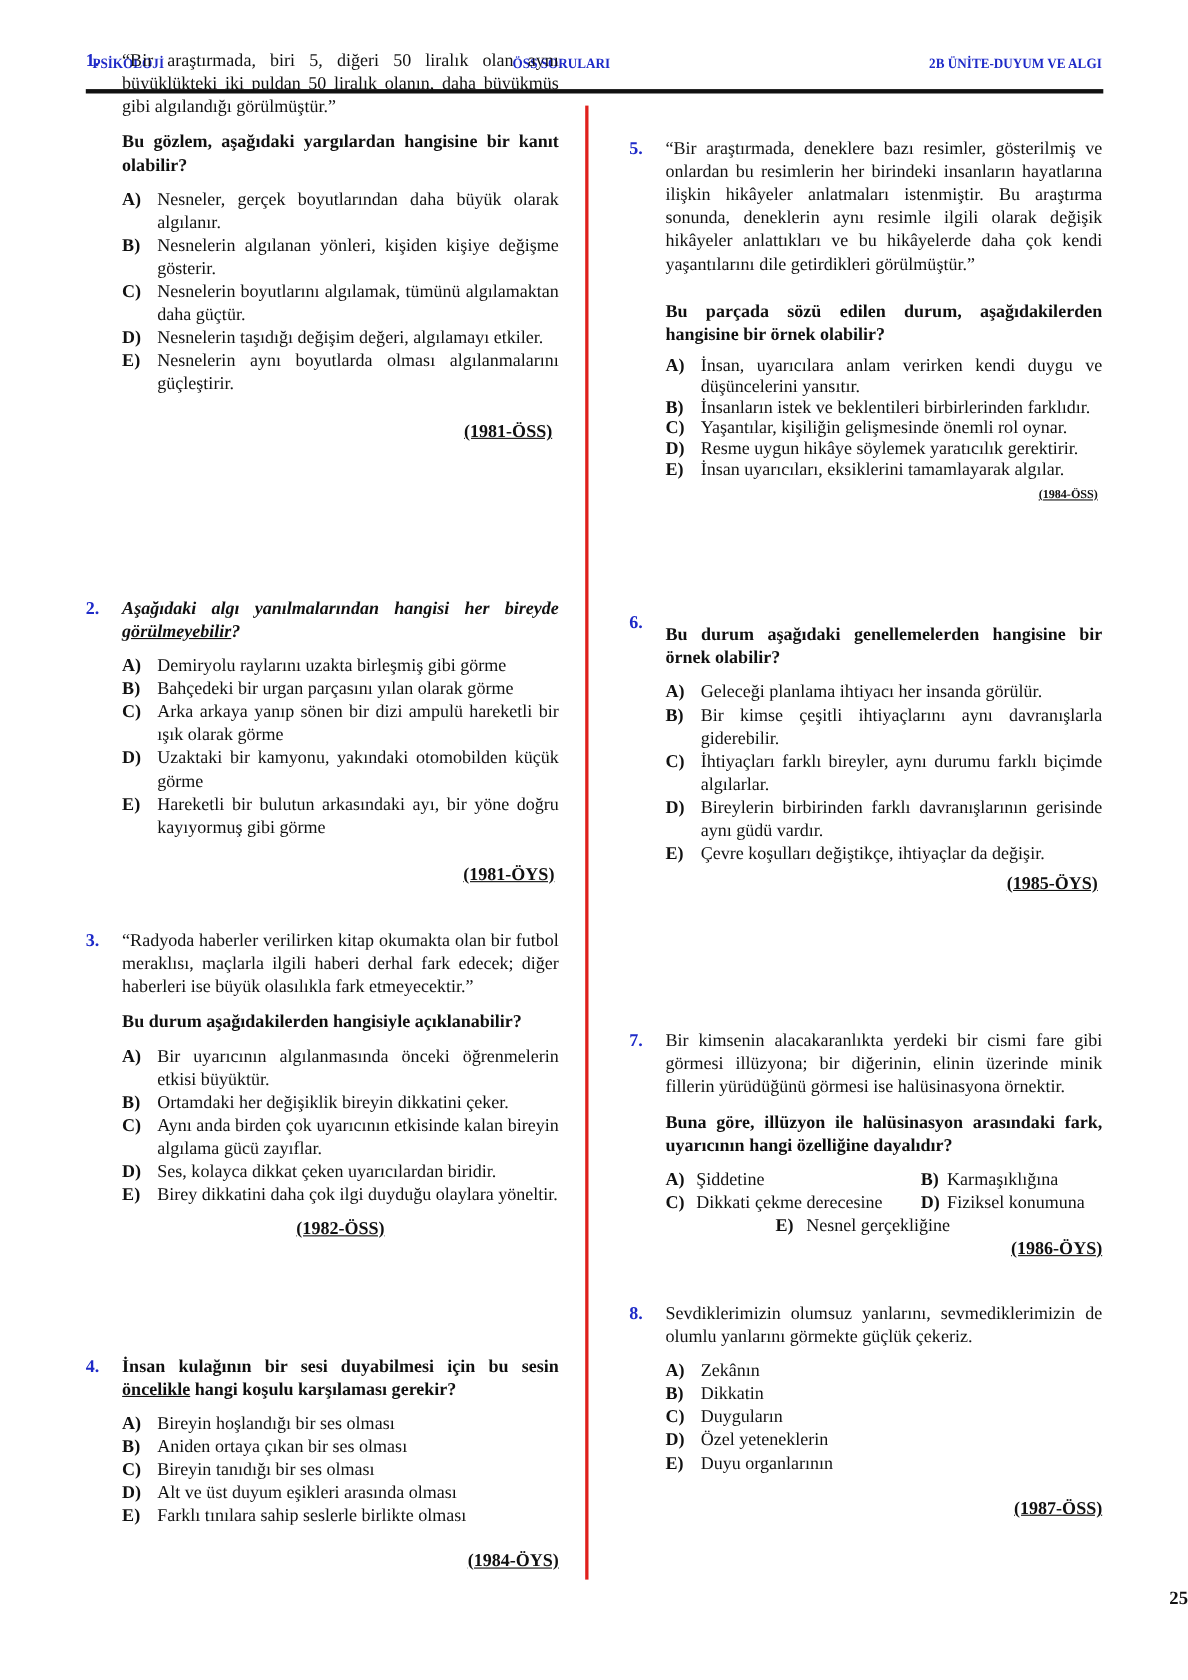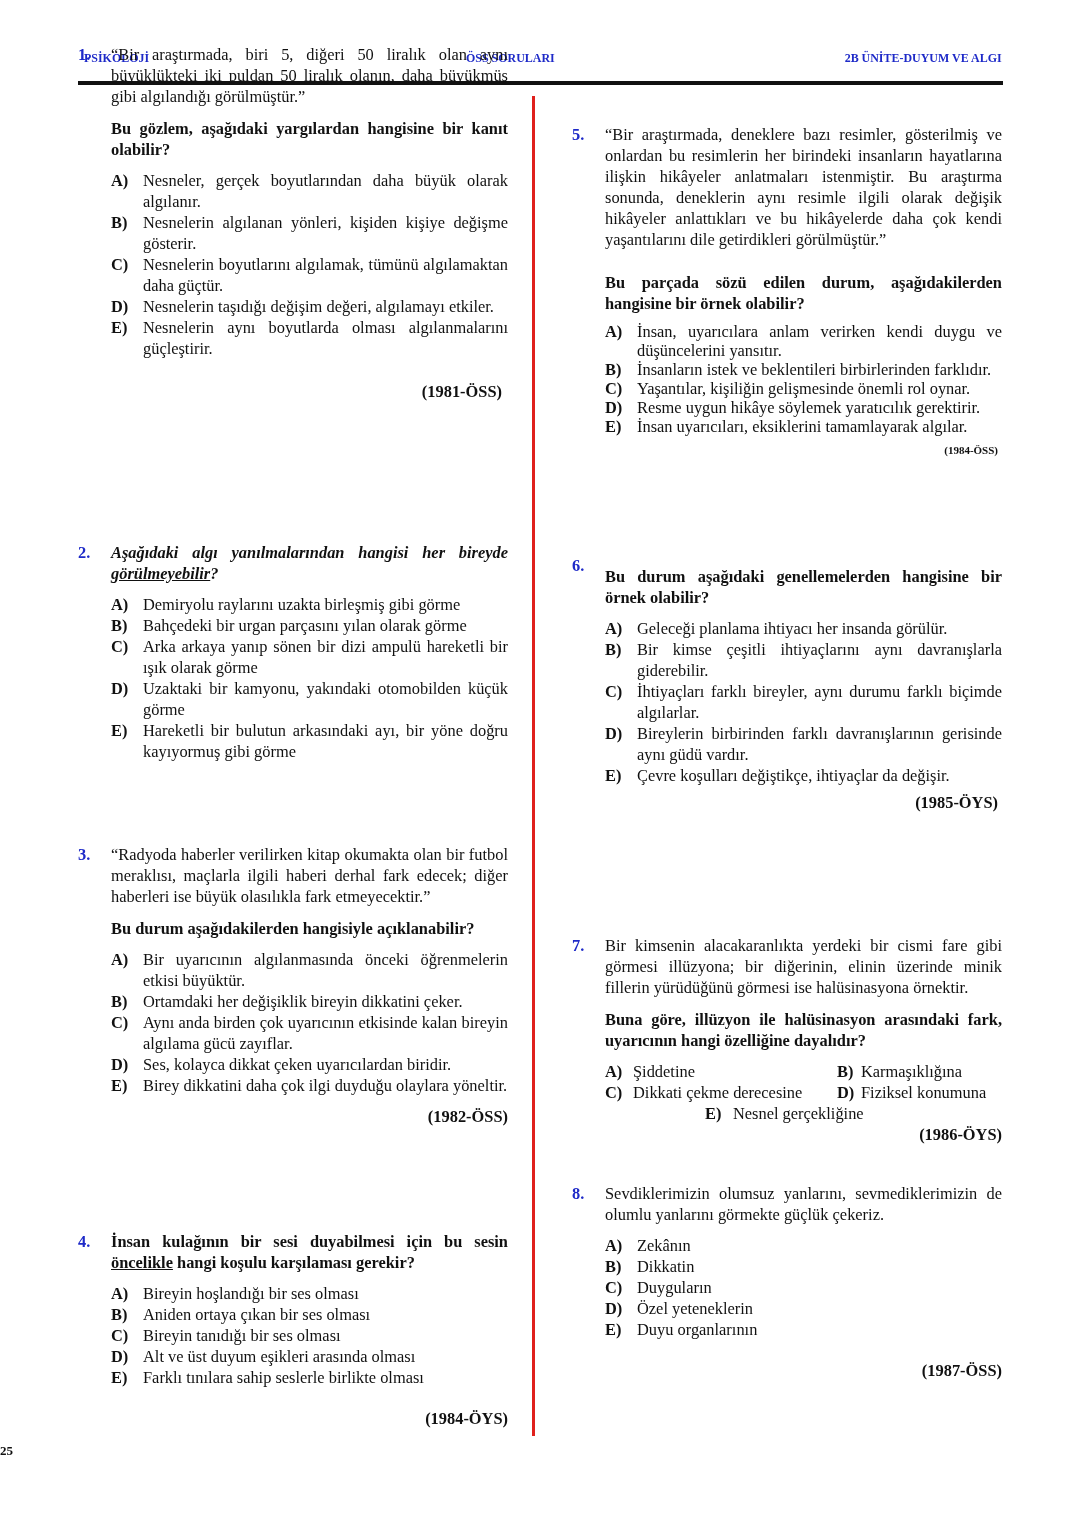--- a/index.html
+++ b/index.html
@@ -15,25 +15,25 @@
   .divider { position:absolute; top:96px; left:532px; width:3px; height:1340px; background:#e0201c; }
   .col { position:absolute; font-size:16.4px; line-height:21px; }
   .q { position:absolute; }
   .num { position:absolute; left:0; top:0; color:#1e2ac8; font-weight:bold; }
   .body { margin-left:33px; text-align:justify; }
   .stem { font-weight:bold; margin-top:11px; }
   .opts { margin-top:10px; }
   .opt { display:flex; }
   .opt .l { font-weight:bold; width:32px; flex-shrink:0; }
   .opt .t { flex:1; text-align:justify; }
-  .src { font-weight:bold; text-align:right; }
+  .src { font-weight:bold; text-align:right;text-decoration:underline; }
   u { text-decoration:underline; }
   .grid2 { display:grid; grid-template-columns: 232px 1fr; }
-  .page-no { position:absolute; top:1443px; left:0; width:1080px; text-align:left;
-             font-weight:bold; font-size:13px; }
+  .page-no { position:absolute; top:1443px; left:0; width:1080px; text-align:right;
+             font-weight:bold; font-size:17px; }
 </style>
 </head>
 <body>
 
 <div class="hdr">
   <span class="h1">PSİKOLOJİ</span>
   <span class="h2">ÖSS SORULARI</span>
   <span class="h3">2B ÜNİTE-DUYUM VE ALGI</span>
 </div>
 <div class="rule"></div>
@@ -91,20 +91,21 @@
           </div>
         <div class="opt">
             <span class="l">D)</span>
             <span class="t">Uzaktaki bir kamyonu, yakındaki otomobilden küçük görme</span>
           </div>
         <div class="opt">
             <span class="l">E)</span>
             <span class="t">Hareketli bir bulutun arkasındaki ayı, bir yöne doğru kayıyormuş gibi görme</span>
           </div>
       </div>
+      <div class="src" style="margin-top:22px; padding-right:4px;">(1981-ÖYS)</div>
     </div>
   </div>
 
   <div class="q" style="top:844px; width:430px;">
     <span class="num">3.</span>
     <div class="body">
       <div>“Radyoda haberler verilirken kitap okumakta olan bir futbol meraklısı, maçlarla ilgili haberi derhal fark edecek; diğer haberleri ise büyük olasılıkla fark etmeyecektir.”</div>
       <div class="stem">Bu durum aşağıdakilerden hangisiyle açıklanabilir?</div>
       <div class="opts">
         <div class="opt">
@@ -121,21 +122,21 @@
           </div>
         <div class="opt">
             <span class="l">D)</span>
             <span class="t">Ses, kolayca dikkat çeken uyarıcılardan biridir.</span>
           </div>
         <div class="opt">
             <span class="l">E)</span>
             <span class="t">Birey dikkatini daha çok ilgi duyduğu olaylara yöneltir.</span>
           </div>
       </div>
-      <div class="src" style="margin-top:10px;">(1982-ÖSS)</div>
+      <div class="src" style="margin-top:10px;text-align:center;">(1982-ÖSS)</div>
     </div>
   </div>
 
   <div class="q" style="top:1231px; width:430px;">
     <span class="num">4.</span>
     <div class="body">
       <div class="stem" style="margin-top:0;"><span>İnsan kulağının bir sesi duyabilmesi için bu sesin </span><u>öncelikle</u><span> hangi koşulu karşılaması gerekir?</span></div>
       <div class="opts">
         <div class="opt">
             <span class="l">A)</span>

